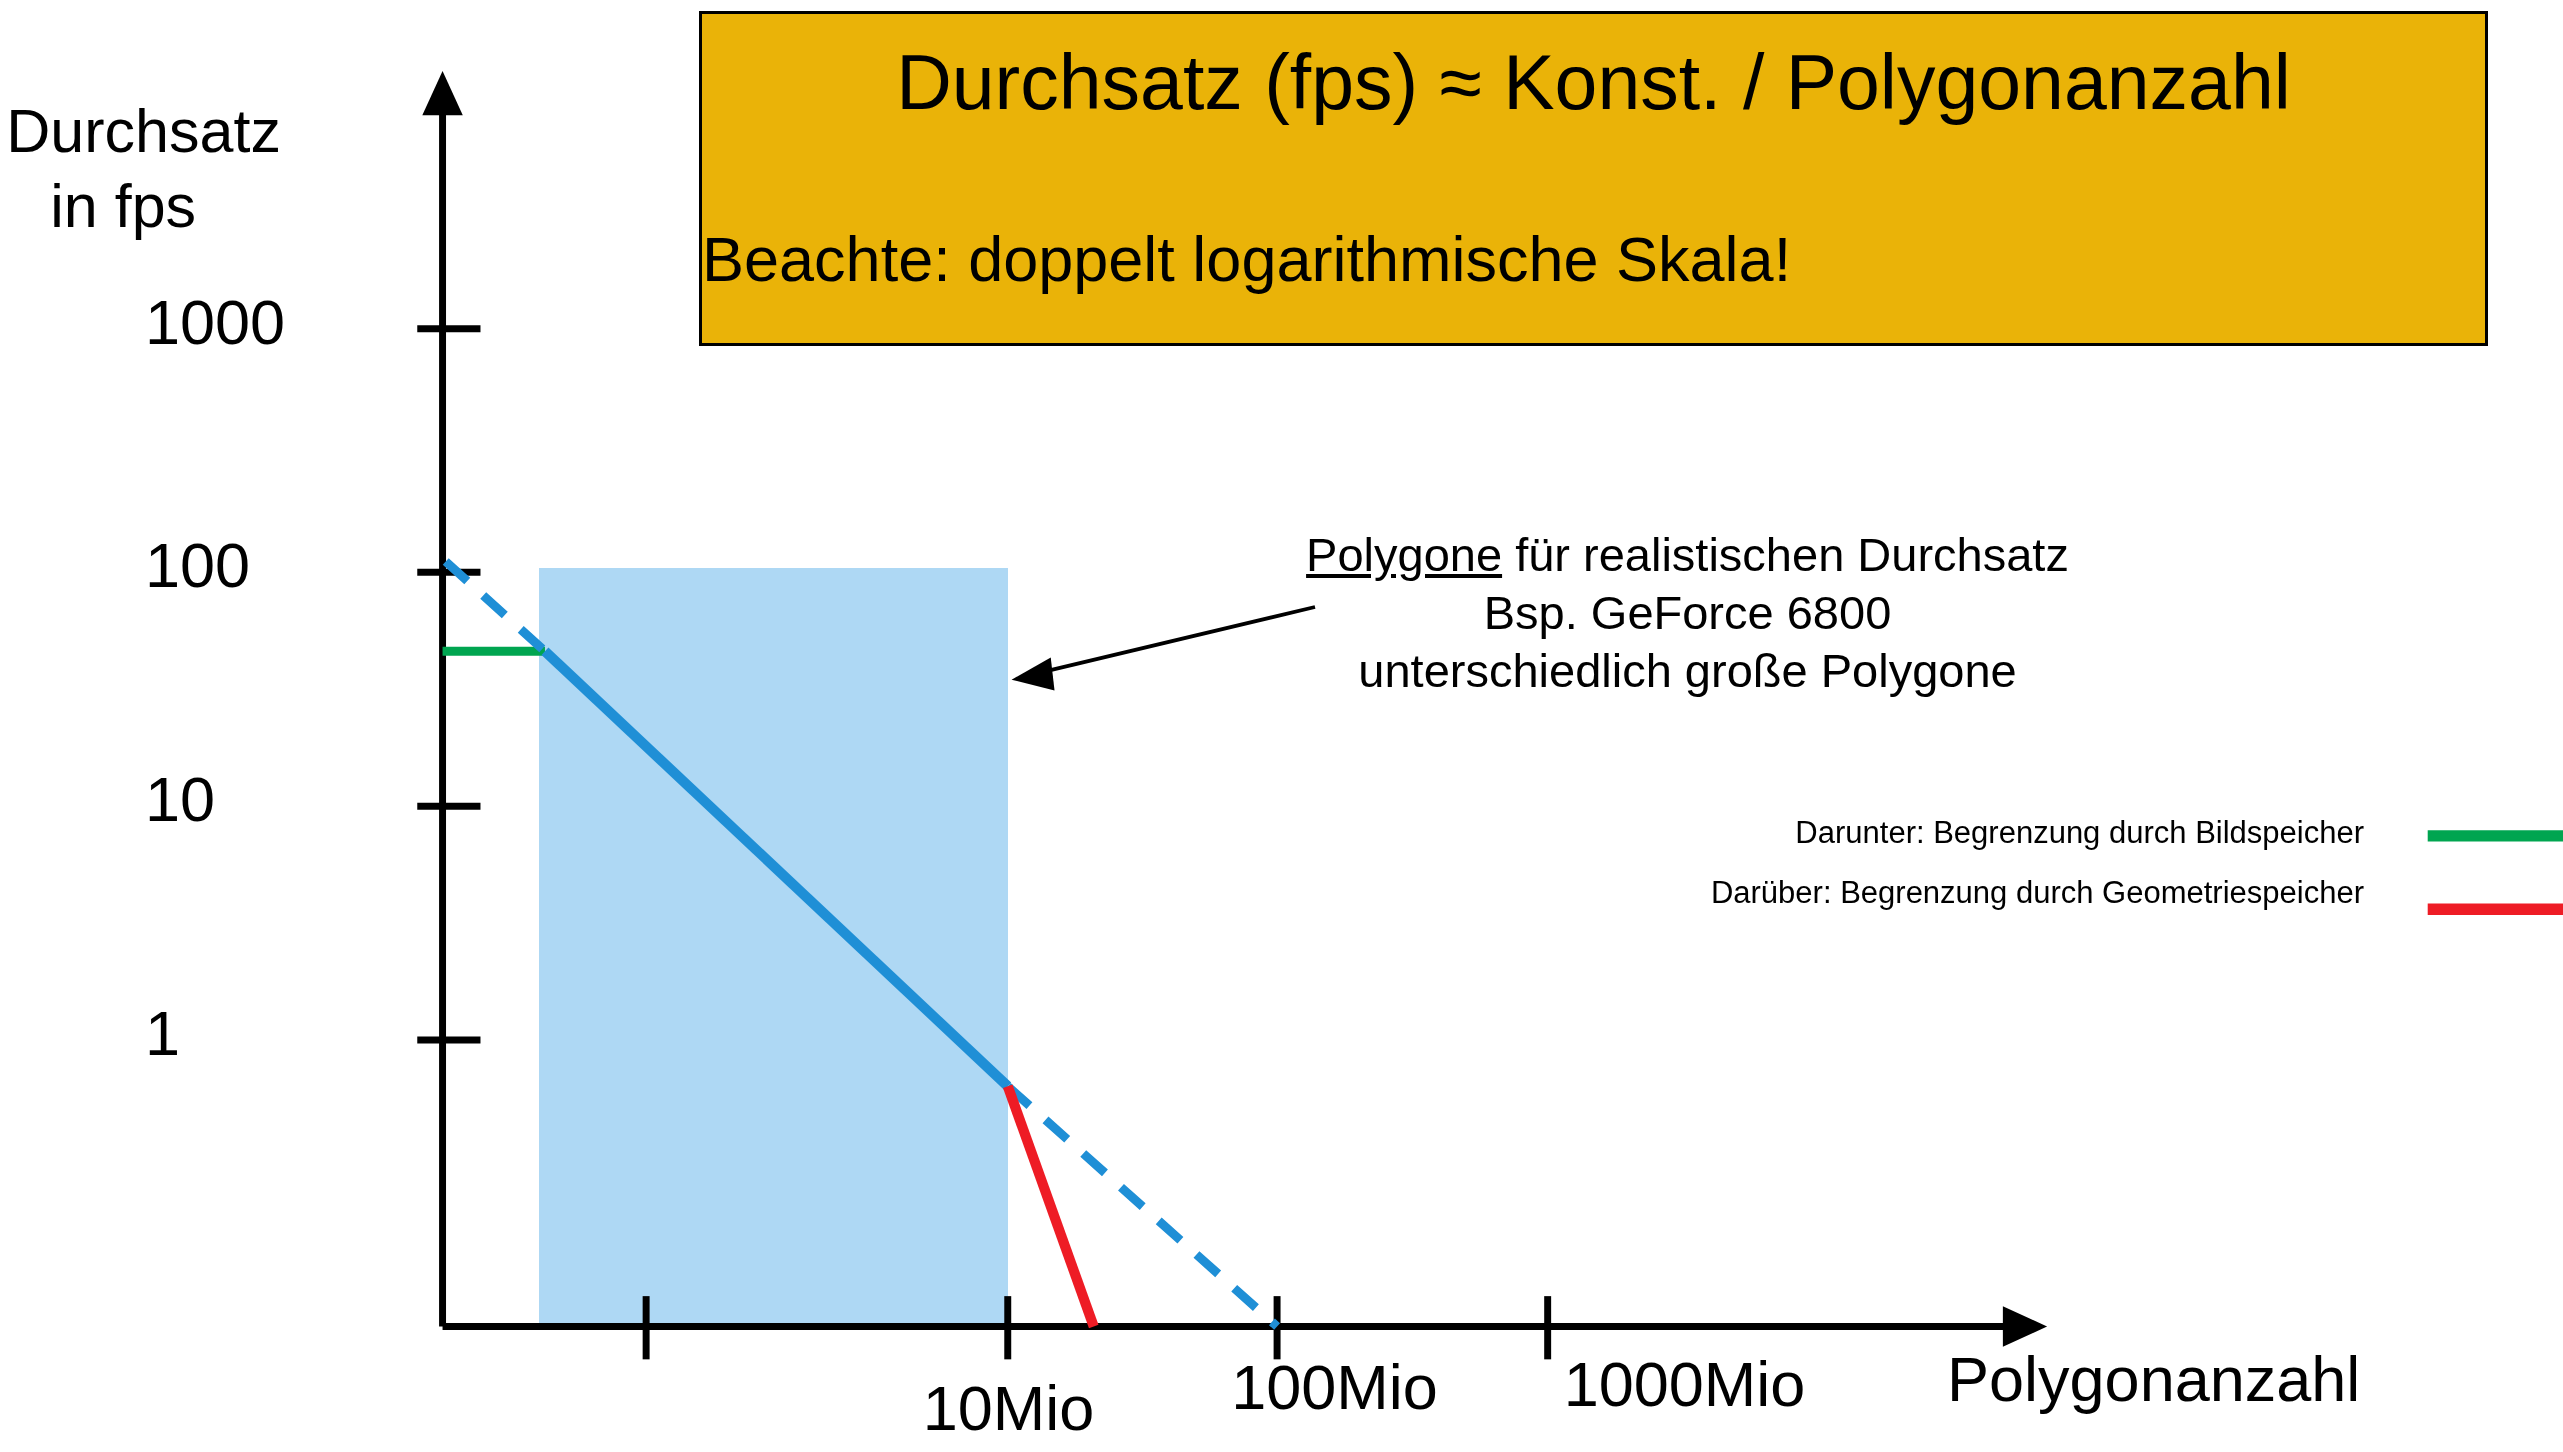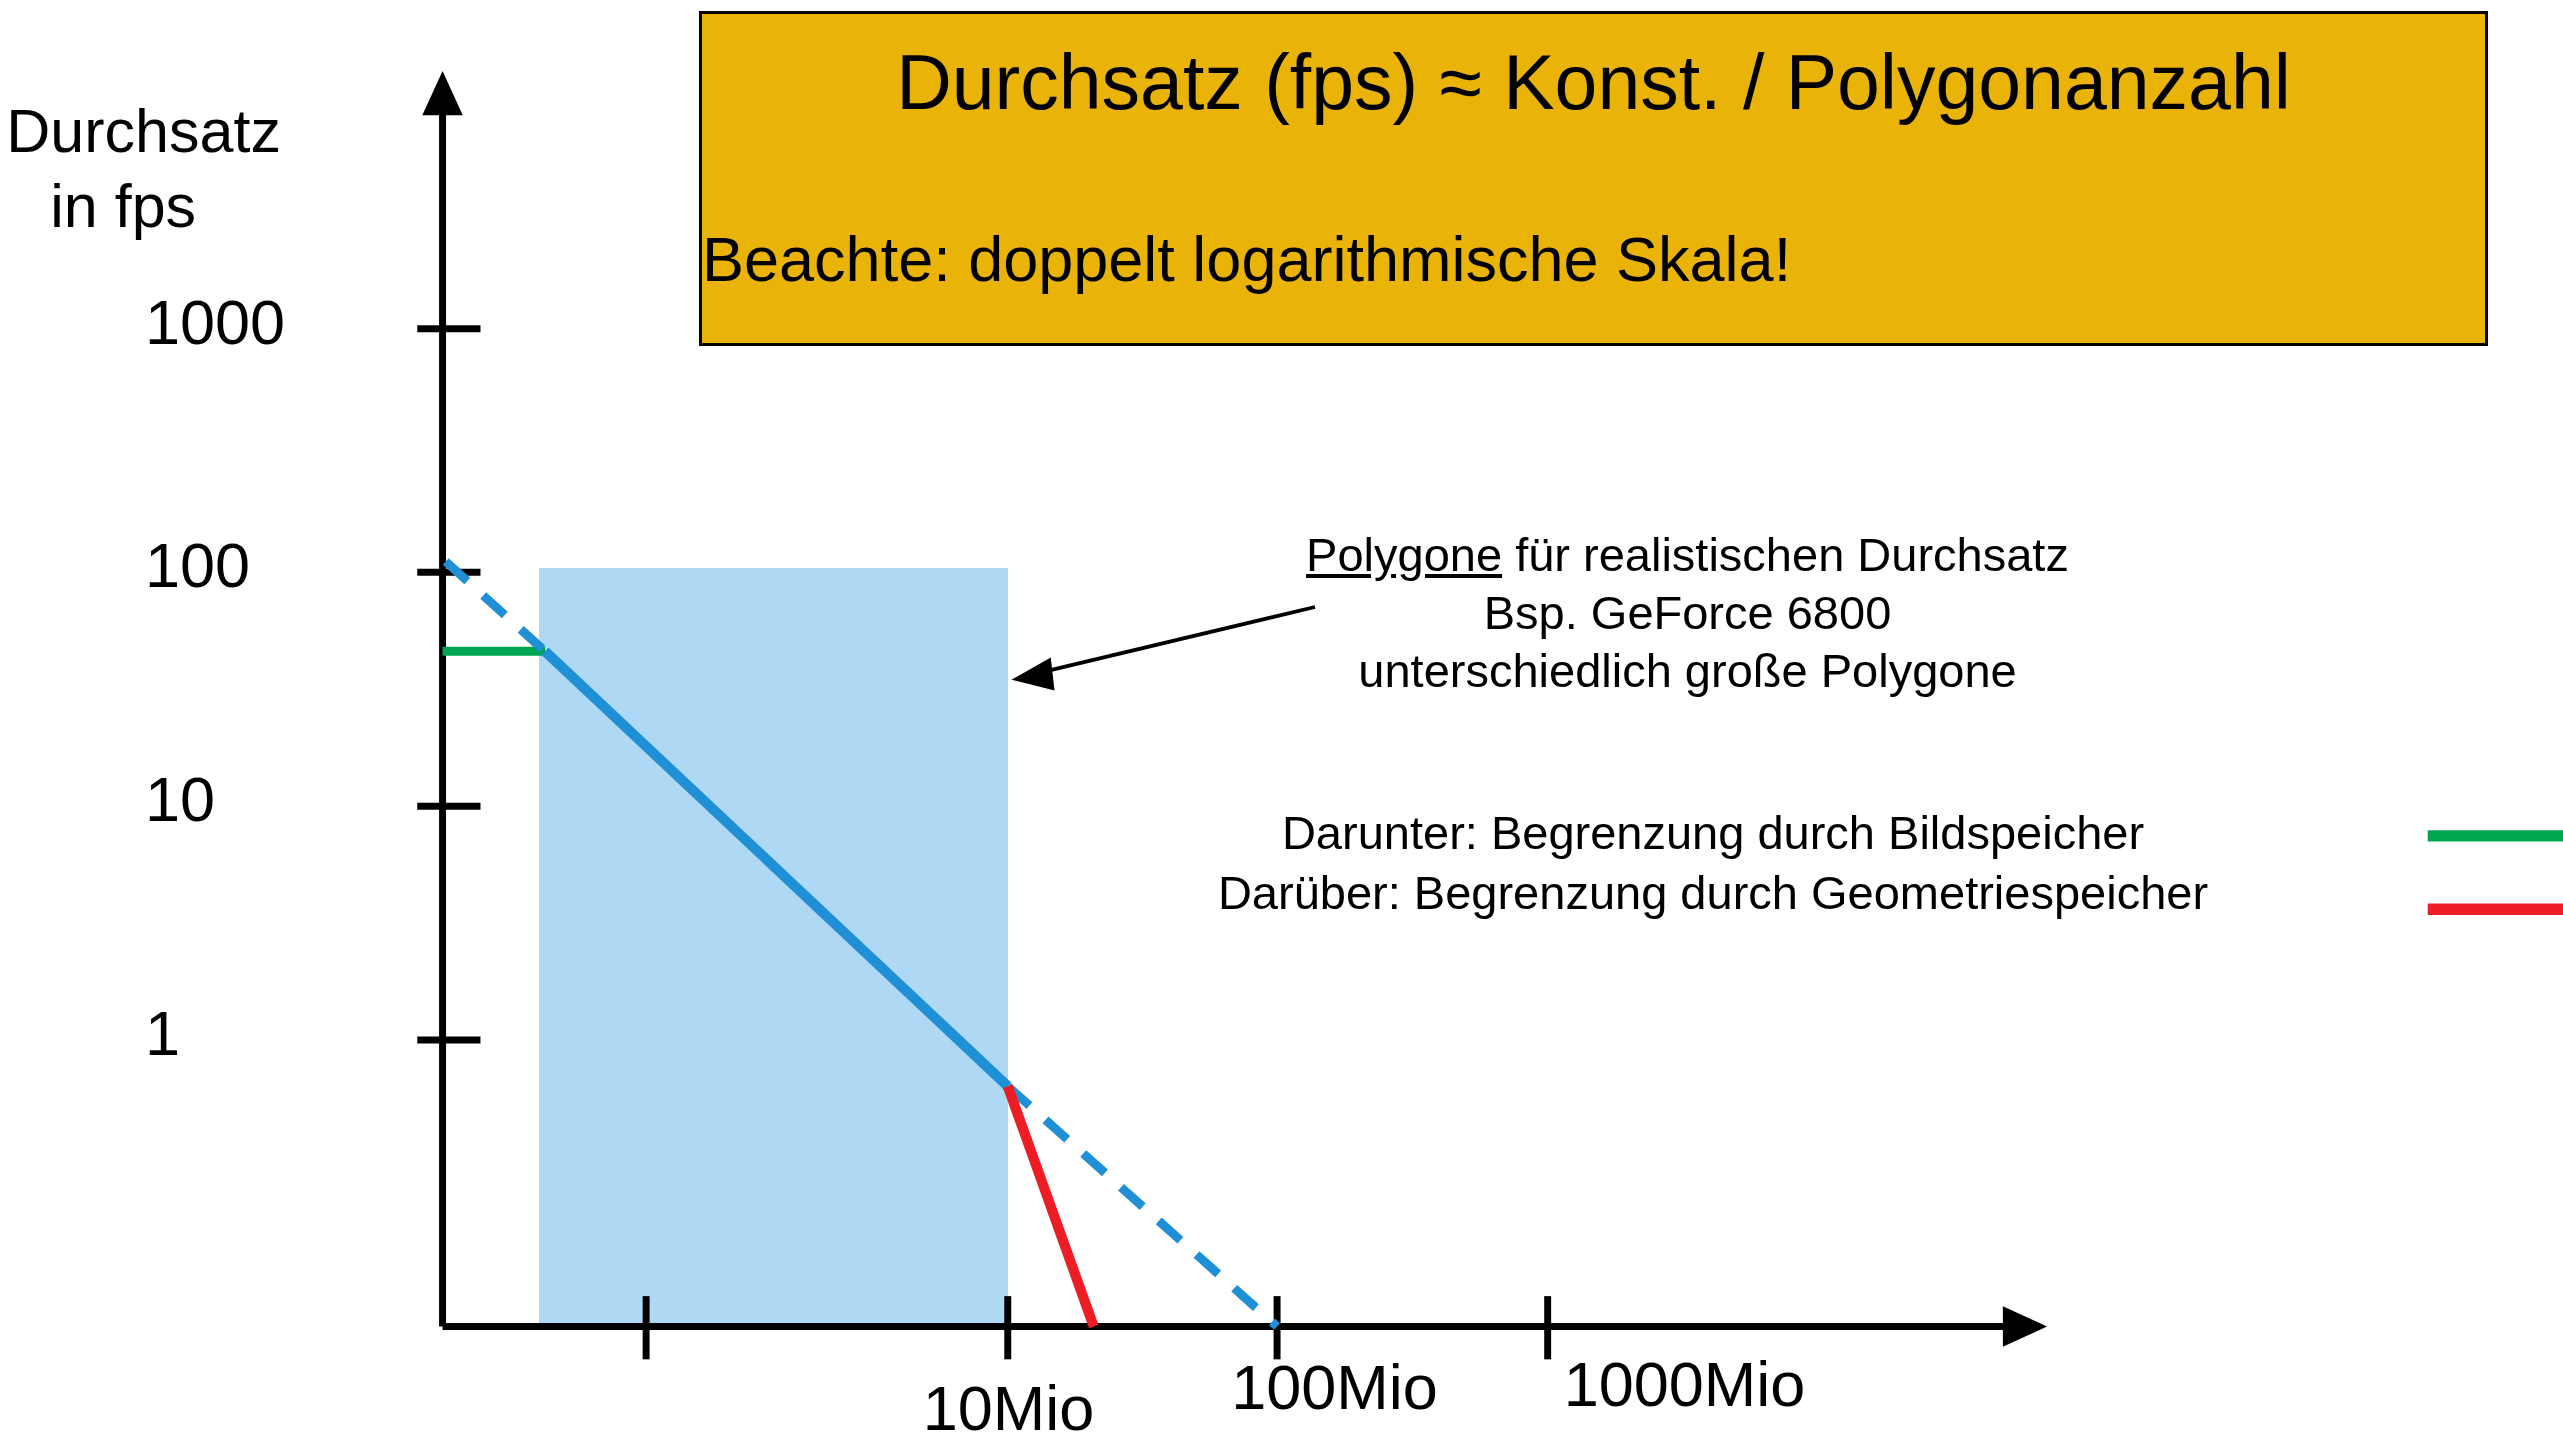--- a/index.html
+++ b/index.html
@@ -114,23 +114,23 @@
     font-size: 47px;
     line-height: 58px;
     text-align: center;
   }
   #annot-block .u { text-decoration: underline; }
 
   #legend-block {
     left: 1062px;
     top: 803px;
     width: 1302px;
-    font-size: 47px;
+    font-size: 31px;
     line-height: 60px;
-    text-align: center;
+    text-align: right;
     white-space: nowrap;
   }
 </style>
 </head>
 <body>
 
 <div id="stage">
 
   <div class="abs" id="range-rect"></div>
 
@@ -146,20 +146,21 @@
 
   <div class="abs ytick-label" id="ytick-1000">1000</div>
   <div class="abs ytick-label" id="ytick-100">100</div>
   <div class="abs ytick-label" id="ytick-10">10</div>
   <div class="abs ytick-label" id="ytick-1">1</div>
 
   <div class="abs xtick-label" id="xtick-10mio">10Mio</div>
   <div class="abs xtick-label" id="xtick-100mio">100Mio</div>
   <div class="abs xtick-label" id="xtick-1000mio">1000Mio</div>
 
+  <div class="abs" id="x-axis-title">Polygonanzahl</div>
 
   <div class="abs" id="annot-block">
     <div>
       <span class="u">Polygone</span><span> für realistischen Durchsatz</span>
     </div>
     <div>Bsp. GeForce 6800</div>
     <div>unterschiedlich große Polygone</div>
   </div>
 
   <div class="abs" id="legend-block">

